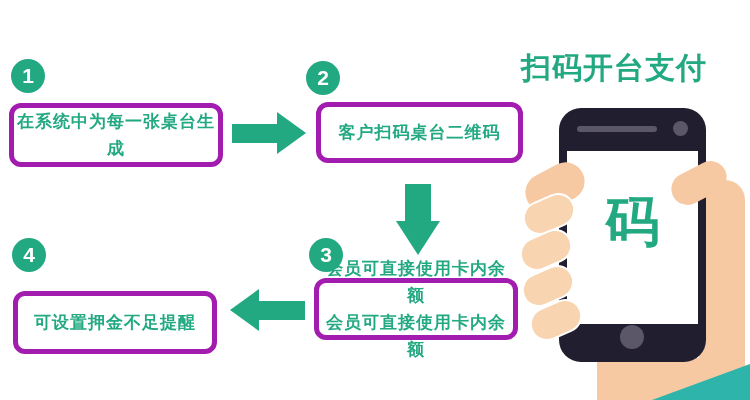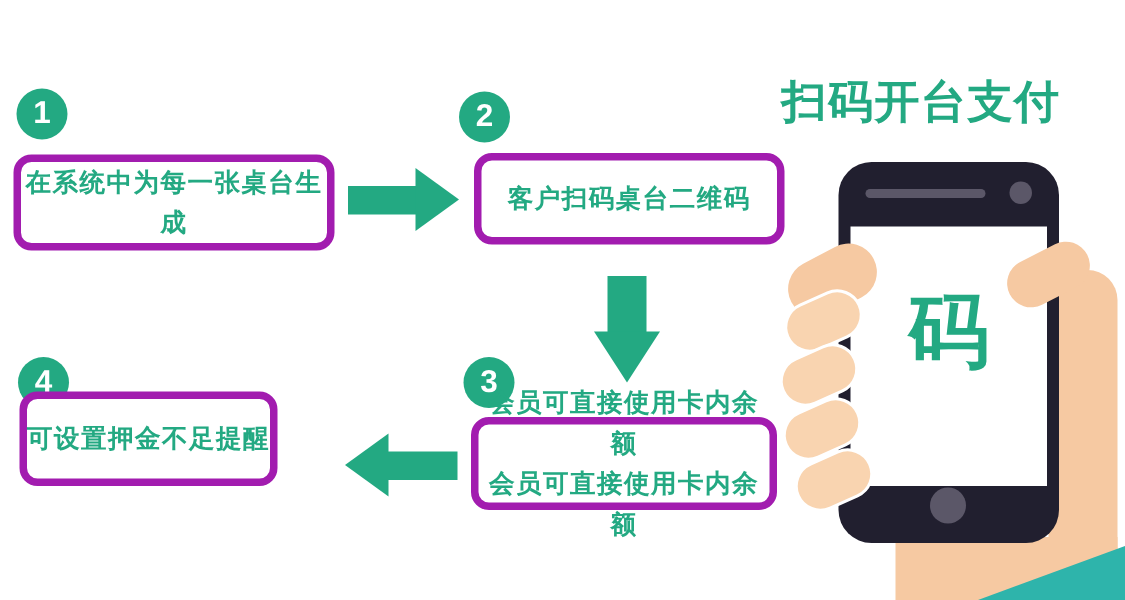--- a/index.html
+++ b/index.html
@@ -26,21 +26,21 @@
   
   .box{
     border:5px solid #a21caf;border-radius:12px;background:#fff;color:#23A982;
     display:flex;flex-direction:column;align-items:center;justify-content:center;
     font-size:17px;letter-spacing:1px;line-height:27px;text-align:center;
     box-sizing:border-box;z-index:2;
   }
   #b1{left:9px;top:103px;width:214px;height:64px;}
   #b2{left:316px;top:102px;width:207px;height:61px;}
   #b3{left:314px;top:278px;width:204px;height:62px;}
-  #b4{left:13px;top:261px;width:172px;height:63px;}
+  #b4{left:13px;top:291px;width:204px;height:63px;}
 
   
   .shaft{background:#23A982;}
   #arrR-shaft{left:232px;top:124px;width:46px;height:19px;}
   #arrR-head{left:277px;top:112px;width:0;height:0;
     border-top:21px solid transparent;border-bottom:21px solid transparent;border-left:29px solid #23A982;}
   #arrD-shaft{left:405px;top:184px;width:26px;height:38px;}
   #arrD-head{left:396px;top:221px;width:0;height:0;
     border-left:22px solid transparent;border-right:22px solid transparent;border-top:34px solid #23A982;}
   #arrL-head{left:230px;top:289px;width:0;height:0;

